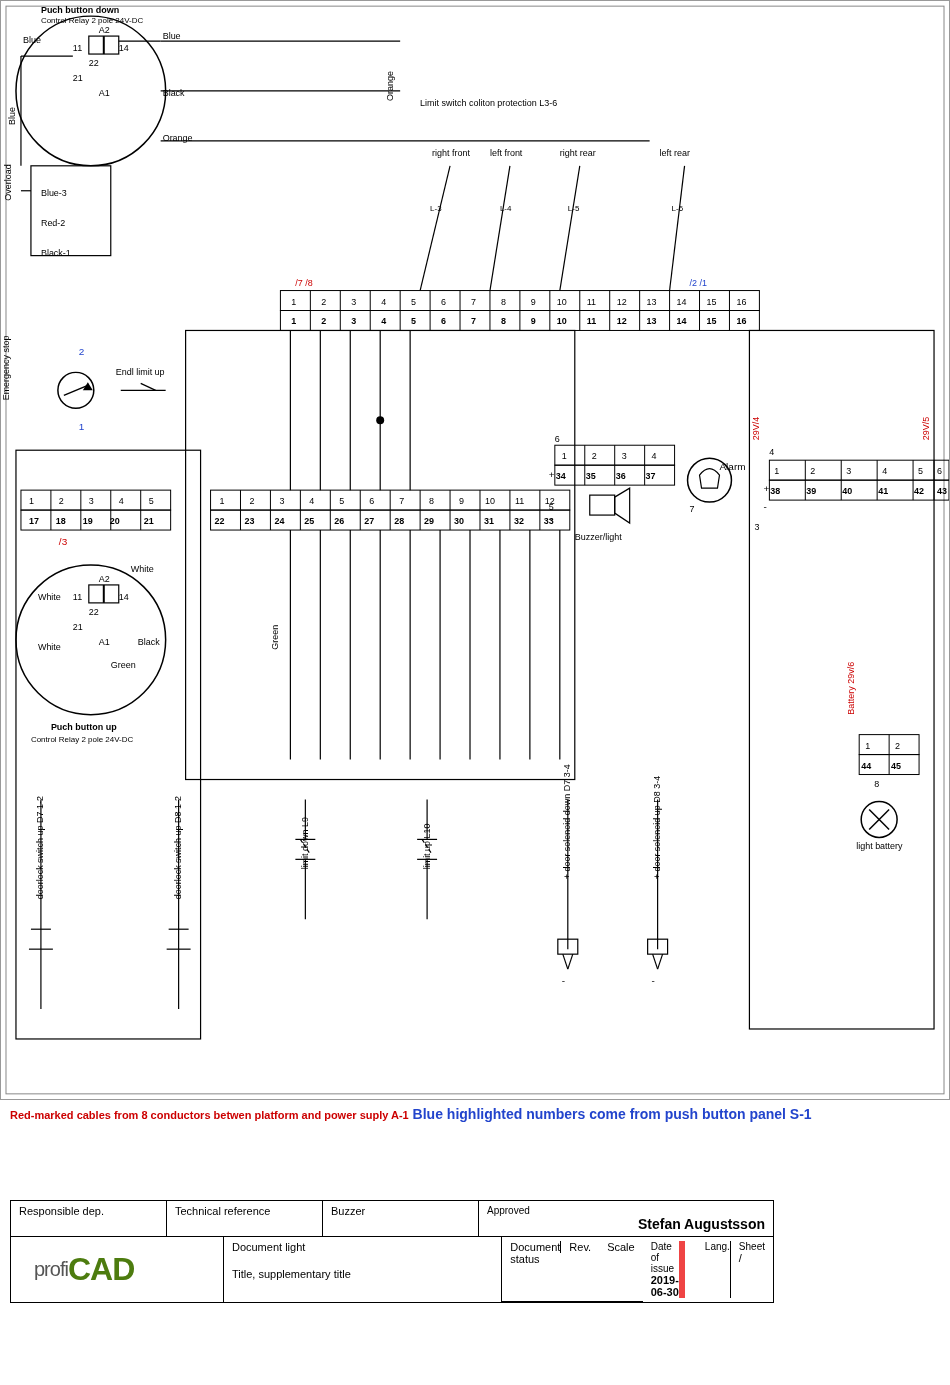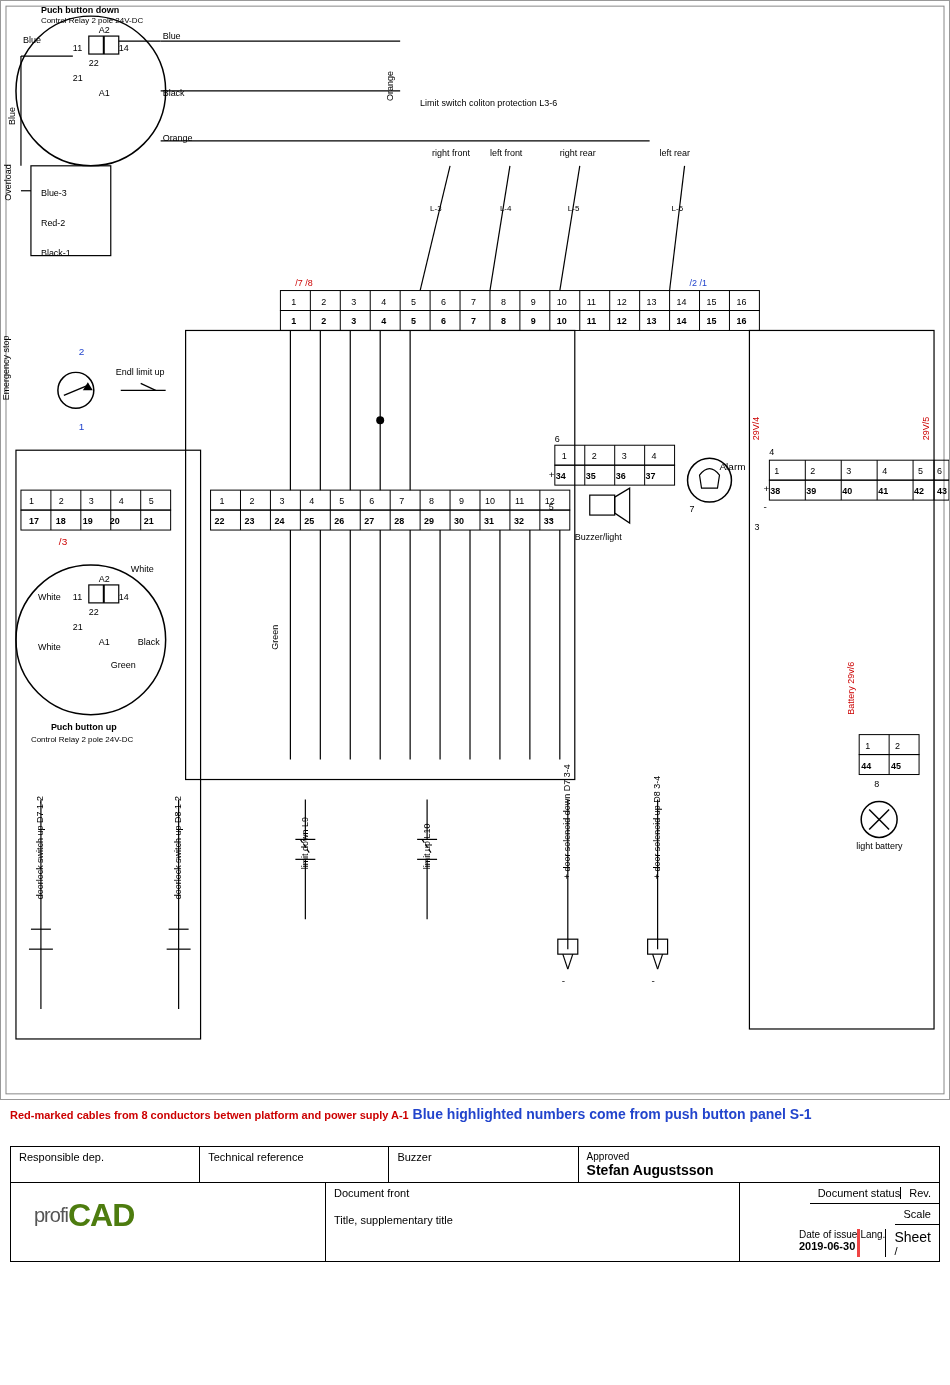--- a/index.html
+++ b/index.html
@@ -32,23 +32,23 @@
     #footer-note {
       position: absolute;
       top: 1105px;
       left: 10px;
       width: 930px;
       font-size: 11px;
       line-height: 1.4;
     }
     #title-block {
       position: absolute;
-      top: 1146px;
+      top: 1200px;
       left: 10px;
-      width: 930px;
+      width: 764px;
       border: 1px solid #000;
     }
     .tb-row {
       display: flex;
       border-bottom: 1px solid #000;
     }
     .tb-row:last-child {
       border-bottom: none;
     }
     .tb-cell {
@@ -74,20 +74,21 @@
     }
     .logo-cad {
       font-size: 32px;
       font-weight: 700;
       color: #4d7c0f;
       letter-spacing: -1px;
     }
     .approved-name {
       font-weight: bold;
       font-size: 14px;
+      text-align: right;
     }
   </style>
 </head>
 <body>
 
 <div id="main-container">
 
   <div id="diagram-area">
     <svg id="diagram-svg" viewBox="0 0 950 1100" xmlns="http://www.w3.org/2000/svg" font-family="Arial,sans-serif" font-size="10">
 
@@ -536,45 +537,45 @@
     </div>
 
     <div class="tb-row">
       <div class="tb-cell" style="flex:1.5;">
         <div class="logo-area">
           <span class="logo-profi">profi</span>
             <span class="logo-cad">CAD</span>
         </div>
       </div>
       <div class="tb-cell wide">
-        <div>Document front</div>
+        <div>Document light</div>
         <div style="height:15px;"></div>
         <div>Title, supplementary title</div>
       </div>
       <div class="tb-cell" style="padding:0;">
-        <div style="display:flex; flex-direction:column; height:100%;align-items:flex-end;">
+        <div style="display:flex; flex-direction:row; height:100%;">
           <div style="border-bottom:1px solid #000; padding:4px 8px; display:flex; justify-content:space-between; align-items:flex-start;">
             <span>Document status</span>
             <span style="border-left:1px solid #000; padding-left:8px;">Rev.</span>
           </div>
           <div style="flex:1; border-bottom:1px solid #000; padding:4px 8px;">
             <div style="display:flex; justify-content:flex-end;">
               <span>Scale</span>
             </div>
           </div>
           <div style="padding:4px 8px; display:flex; justify-content:space-between;">
             <div>
               <div style="font-size:10px;">Date of issue</div>
               <div style="font-weight:bold;">2019-06-30</div>
             </div>
-            <div style="border-left:3px solid #ef4444; padding-left:0;">
+            <div style="border-left:6px solid #ef4444; padding-left:20px;">
               <div style="font-size:10px;">Lang.</div>
             </div>
             <div style="border-left:1px solid #000; padding-left:8px;">
-              <div style="font-size:14px;">Sheet</div>
+              <div style="font-size:10px;">Sheet</div>
               <div>/</div>
             </div>
           </div>
         </div>
       </div>
     </div>
   </div>
 
 </div>
 

